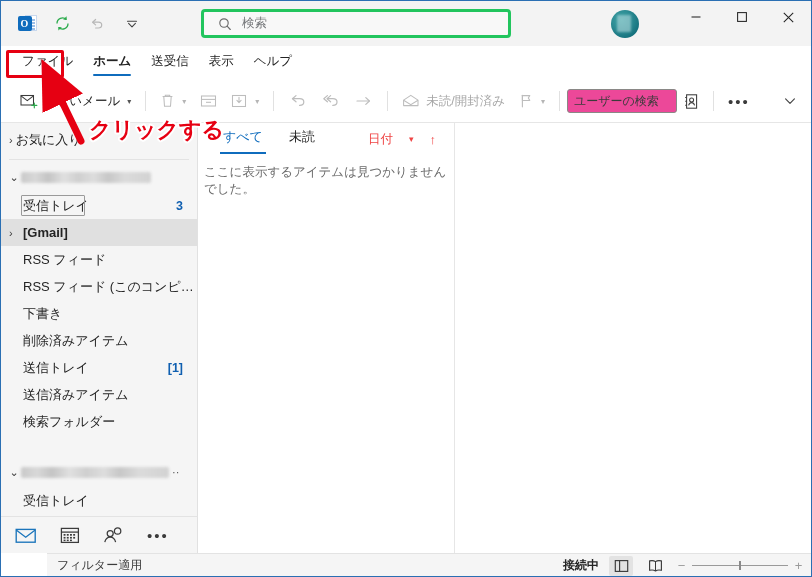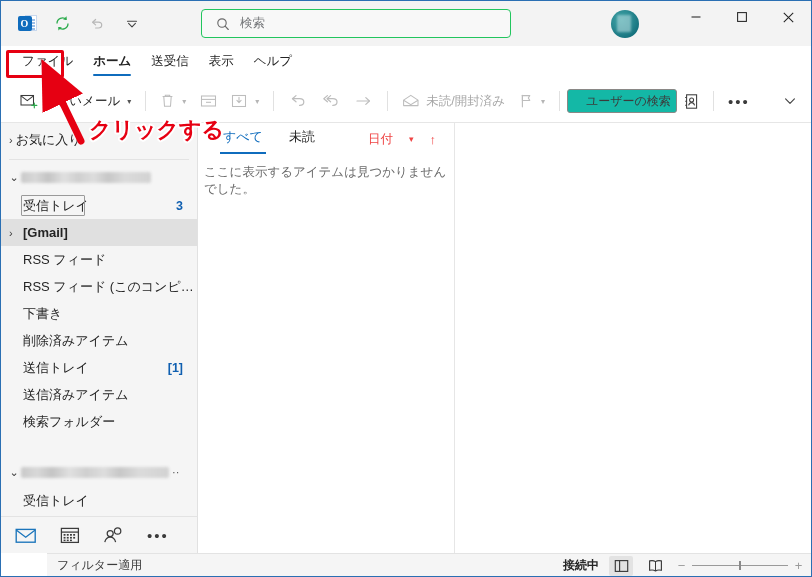--- a/index.html
+++ b/index.html
@@ -38,21 +38,21 @@
   .ol-logo .sq{
     position:absolute;left:0;top:2px;width:14px;height:15px;background:#0f6cbd;border-radius:2px;
     display:flex;align-items:center;justify-content:center;
   }
   .ol-logo .sq em{
     font-style:normal;color:#fff;font-size:10px;font-weight:bold;line-height:1;font-family:"Liberation Serif",serif;
   }
 
   .searchwrap{
     position:absolute;left:200px;top:8px;width:310px;height:29px;
-    background:#f8f8f8;border:1px solid #22c55e;border-radius:4px;
+    background:#f8f8f8;border:3px solid #22c55e;border-radius:4px;
     display:flex;align-items:center;box-sizing:border-box;
   }
   .searchwrap .mag{margin-left:14px;margin-right:10px;}
   .search-ph{font-size:12.5px;color:#75777a;}
 
   .winctl{position:absolute;right:0;top:0;height:45px;display:flex;align-items:flex-start;}
   .wbtn{width:46px;height:32px;display:flex;align-items:center;justify-content:center;}
   .avatar{
     position:absolute;right:172px;top:9px;width:28px;height:28px;border-radius:50%;
     background:radial-gradient(circle at 38% 36%, #3ea3a6 0%, #2e8e95 38%, #14717d 75%, #0d6470 100%);
@@ -99,22 +99,22 @@
   }
   .cbtn{
     height:30px;display:flex;align-items:center;gap:6px;padding:0 7px;border-radius:4px;
     font-size:12.5px;color:#242424;white-space:nowrap;
   }
   .cbtn.dim{color:#a6a6a6;}
   .caret{font-size:8px;color:#555;margin-left:1px;}
   .caret.dim{color:#b5b5b5;}
   .sep{width:1px;height:20px;background:#e1e1e1;margin:0 7px;}
   .userfind{
-    width:110px;height:24px;border:1px solid #8a8886;border-radius:3px;background:#14b8a6;
-    display:flex;align-items:center;padding-left:18px;box-sizing:border-box;
+    width:110px;height:24px;border:1px solid #8a8886;border-radius:3px;background:#ec4899;
+    display:flex;align-items:center;padding-left:6px;box-sizing:border-box;
   }
   .userfind span{font-size:12px;color:#3b3b3b;}
   .ellipsis{letter-spacing:2px;font-size:15px;color:#3b3b3b;line-height:1;}
   .chev-dn{position:absolute;right:14px;top:14px;color:#444;}
 
   
   .sidebar{
     position:absolute;left:0;top:122px;width:197px;height:393px;
     background:#f5f5f5;border-right:1px solid #e1e1e1;
     box-sizing:border-box;overflow:hidden;

